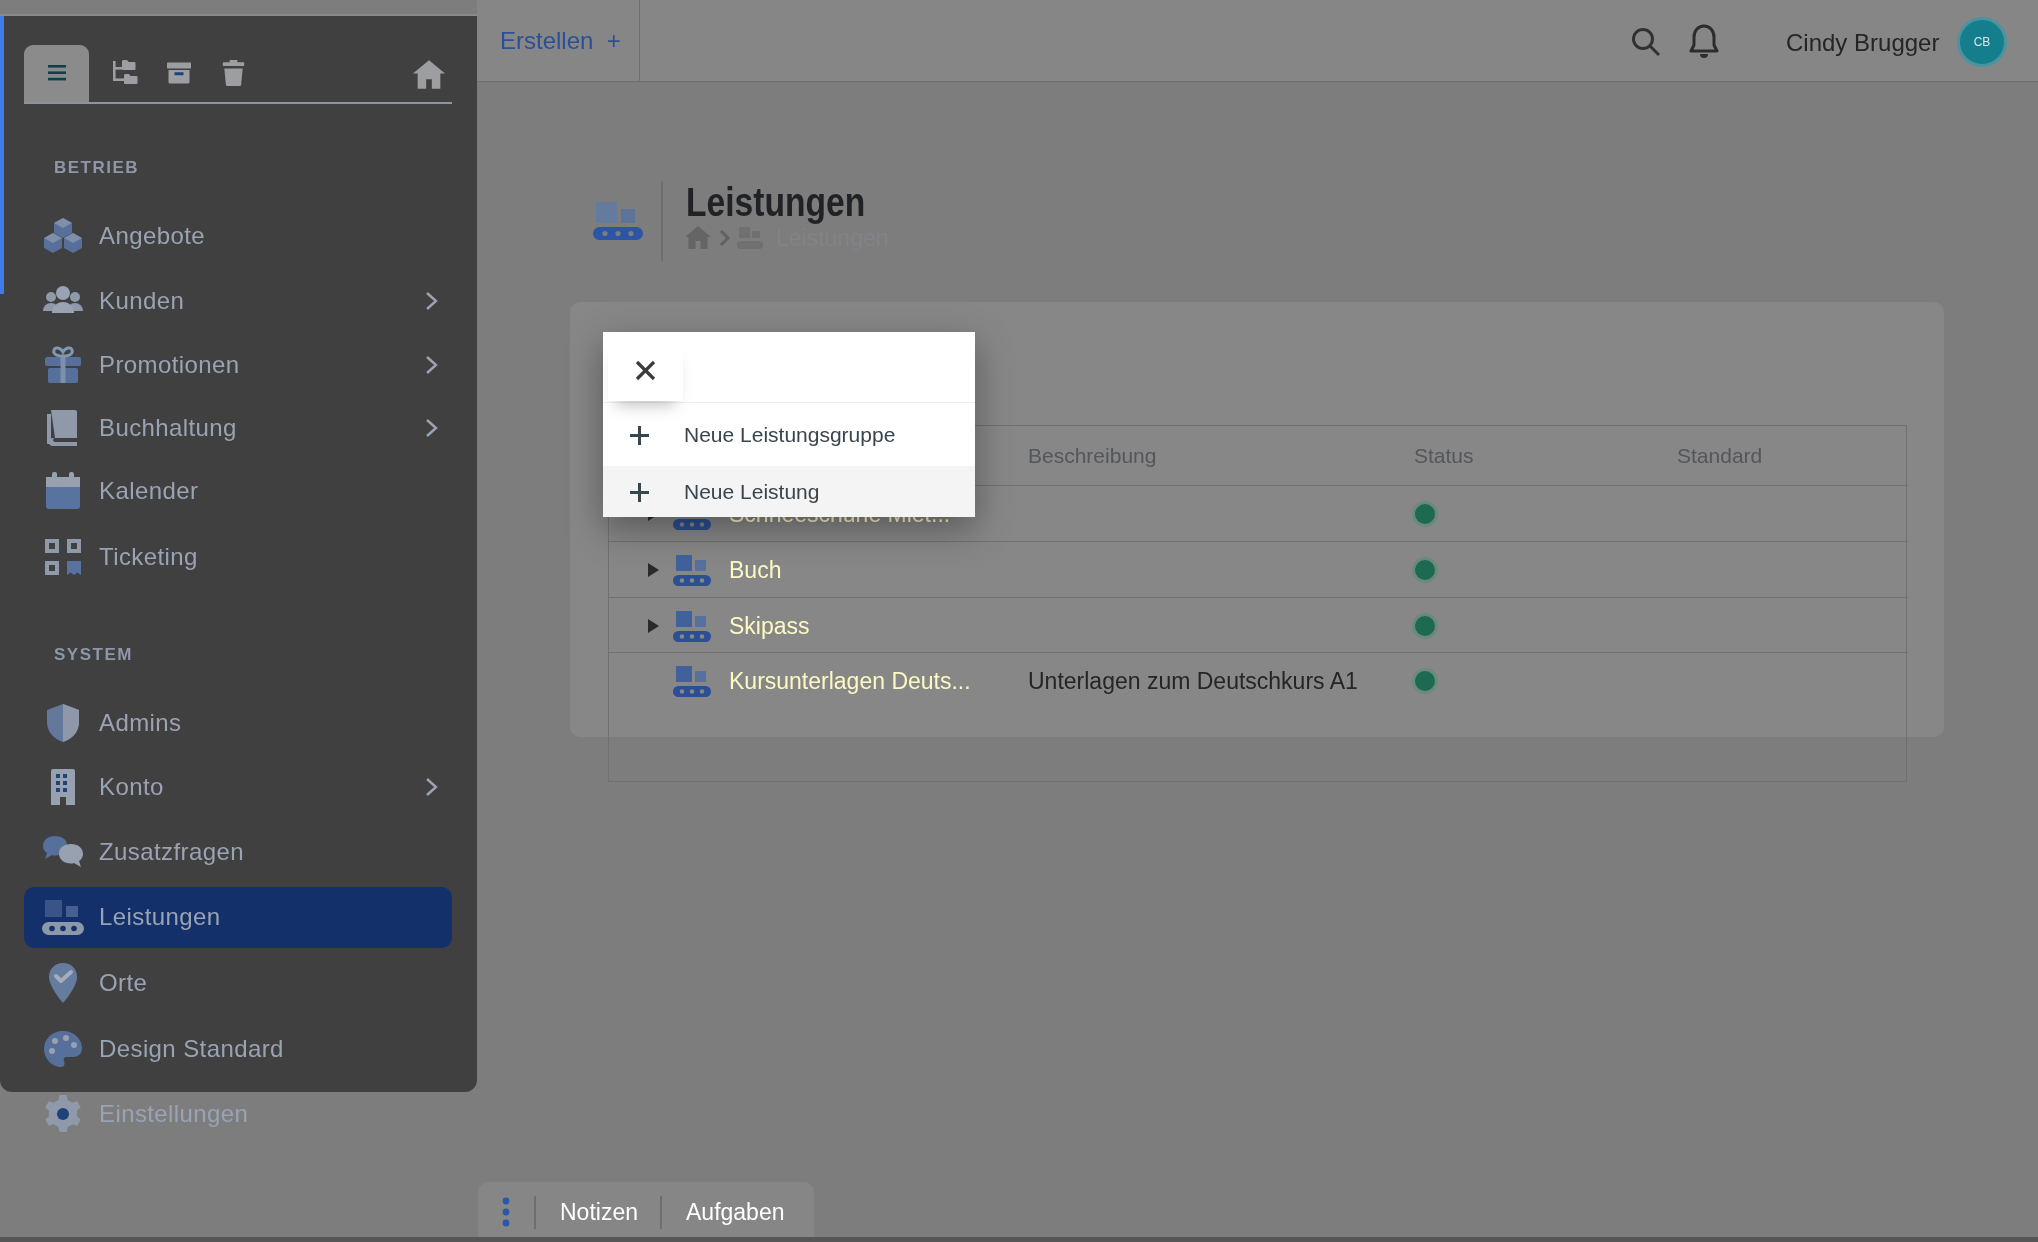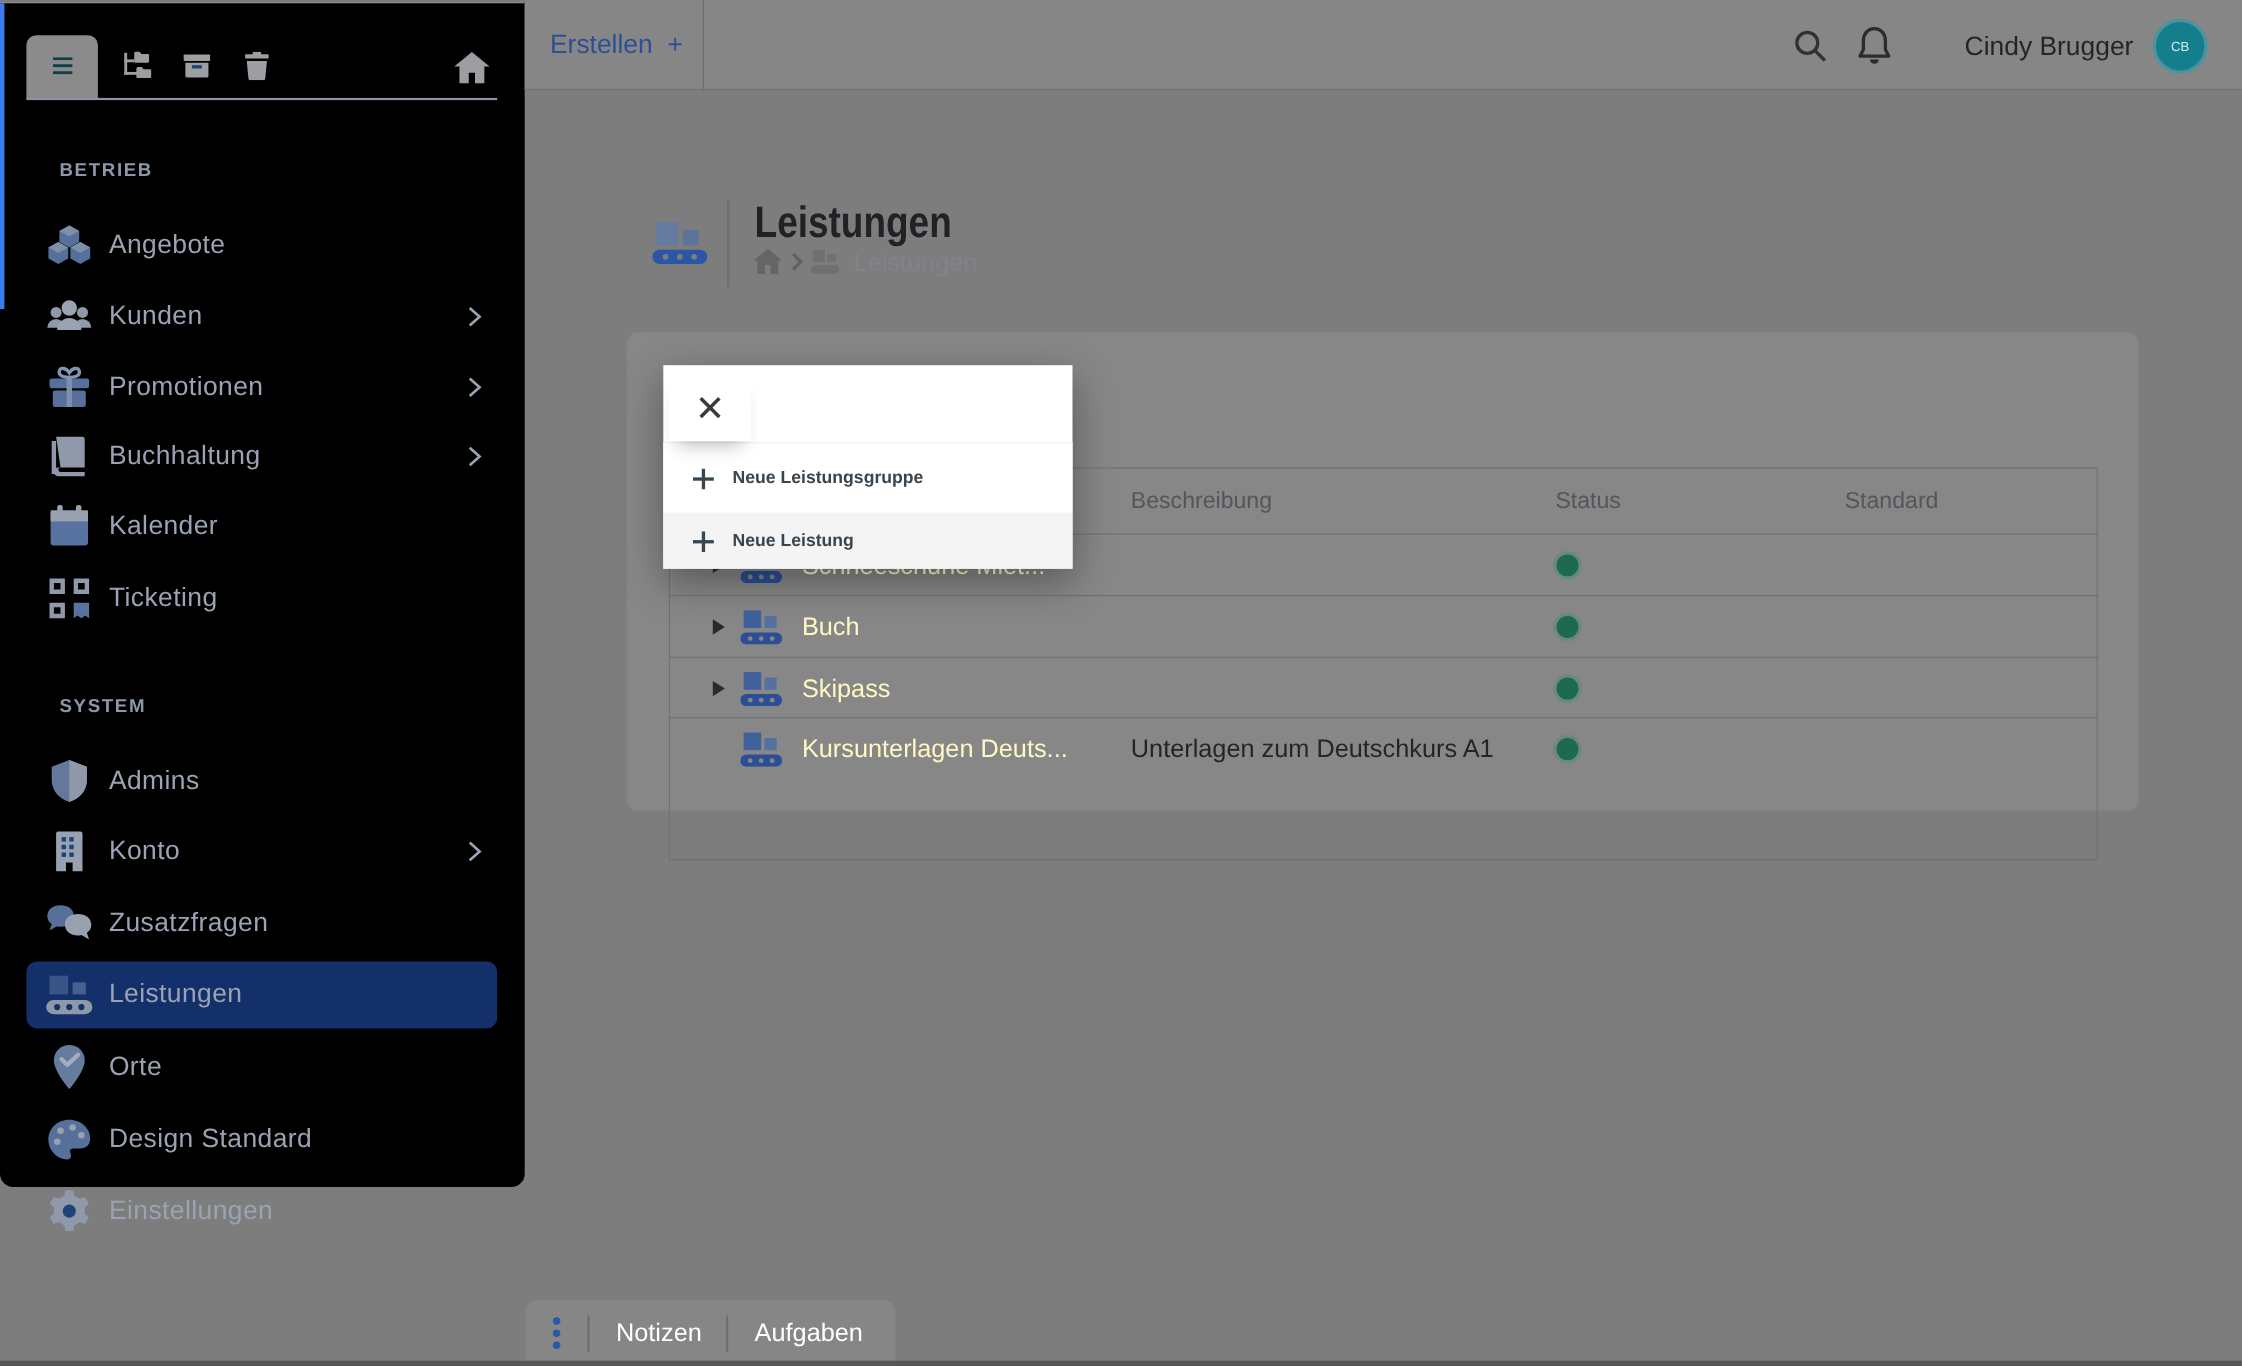--- a/index.html
+++ b/index.html
@@ -1,21 +1,21 @@
 <!DOCTYPE html>
 <html><head>
 <meta charset="utf-8">
 <style>
   * { margin:0; padding:0; box-sizing:border-box; }
   html,body { width:2038px; height:1242px; overflow:hidden; font-family:"Liberation Sans", sans-serif; }
   body { position:relative; background:#7d7d7e; }
   .abs { position:absolute; }
 
   
-  #sidebar { position:absolute; left:0; top:1px; width:477px; height:1078px; background:#000000; border-radius:0 0 12px 12px; }
+  #sidebar { position:absolute; left:0; top:14px; width:477px; height:1078px; background:#404040; border-radius:0 0 12px 12px; }
   #sidebar .topstrip { position:absolute; left:0; top:0; width:477px; height:2px; background:#8a8a8a; }
   #sidebar .thumb { position:absolute; left:0; top:2px; width:4px; height:278px; background:#3c7ced; }
   #hambox { position:absolute; left:24px; top:31px; width:65px; height:58px; background:#8b8b8b; border-radius:9px 9px 0 0; }
   #toolbar-line { position:absolute; left:24px; top:88px; width:428px; height:2px; background:#8a94a2; }
   .seclabel { position:absolute; left:54px; font-size:17px; font-weight:bold; letter-spacing:1.5px; color:#8d97a9; }
   .mi { position:absolute; left:0; width:477px; height:64px; }
   .mi .txt { position:absolute; left:99px; top:50%; transform:translateY(-50%); font-size:24px; letter-spacing:0.4px; color:#9aa3b3; white-space:nowrap; }
   .mi .ico { position:absolute; left:41px; top:50%; transform:translateY(-50%); width:44px; height:44px; }
   .mi .chev { position:absolute; left:419px; top:50%; transform:translateY(-50%); width:24px; height:24px; }
   #activebox { position:absolute; left:24px; top:873px; width:428px; height:61px; background:#13306b; border-radius:10px; }
@@ -44,21 +44,21 @@
 
   
   #botbar { position:absolute; left:478px; top:1182px; width:336px; height:60px; background:#868686; border-radius:10px 10px 0 0; }
   #botbar .dv { position:absolute; top:14px; width:2px; height:33px; background:#6e6e6e; }
   #botbar .bt { position:absolute; top:50%; transform:translateY(-50%); font-size:23px; color:#ffffff; font-weight:500; }
 
   
   #popup { position:absolute; left:603px; top:332px; width:372px; height:185px; background:#ffffff; box-shadow:0 12px 34px rgba(0,0,0,0.35); }
   #closebox { position:absolute; left:5px; top:7px; width:75px; height:62px; background:#ffffff; box-shadow:0 12px 16px -8px rgba(0,0,0,0.25); }
   .prow { position:absolute; left:0; width:372px; }
-  .prow .pt { position:absolute; left:63px; top:50%; transform:translateY(-50%); font-size:16px; color:#39454e; font-weight:700; white-space:nowrap; }
+  .prow .pt { position:absolute; left:81px; top:50%; transform:translateY(-50%); font-size:21px; color:#39454e; font-weight:400; white-space:nowrap; }
 </style>
 </head>
 <body>
 
 <div id="sidebar">
   <div class="topstrip"></div>
   <div class="thumb"></div>
   <div id="hambox"></div>
   <div id="toolbar-line"></div>
   <div id="activebox"></div>

